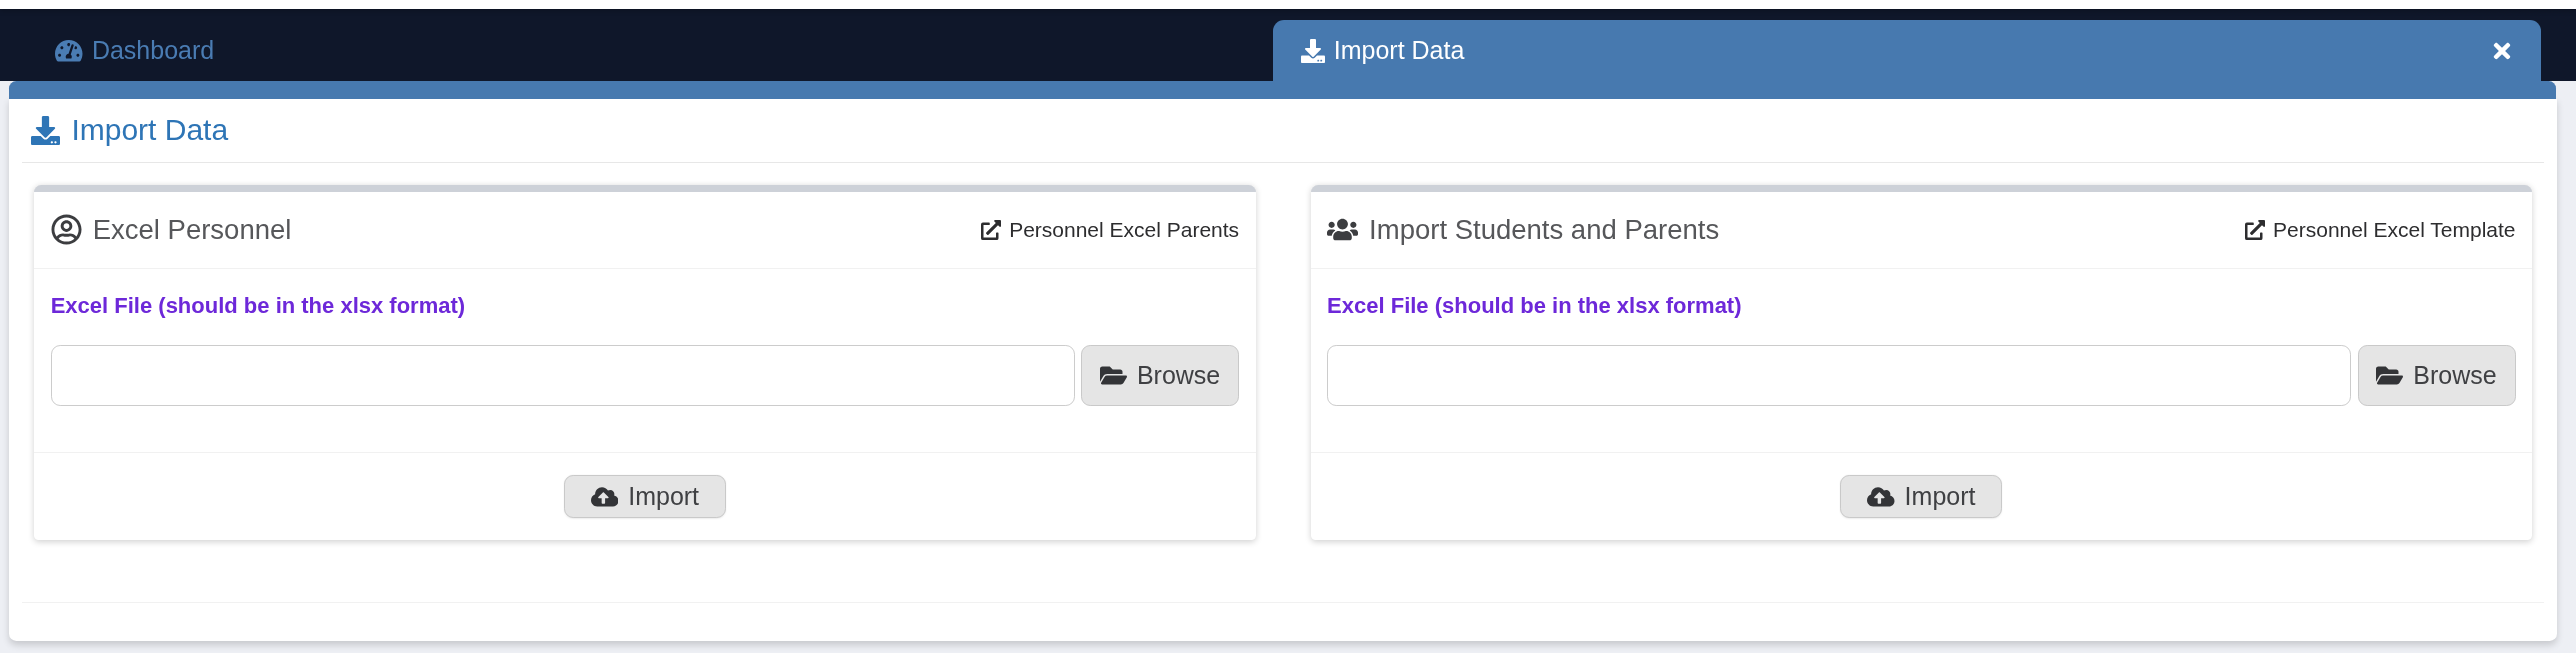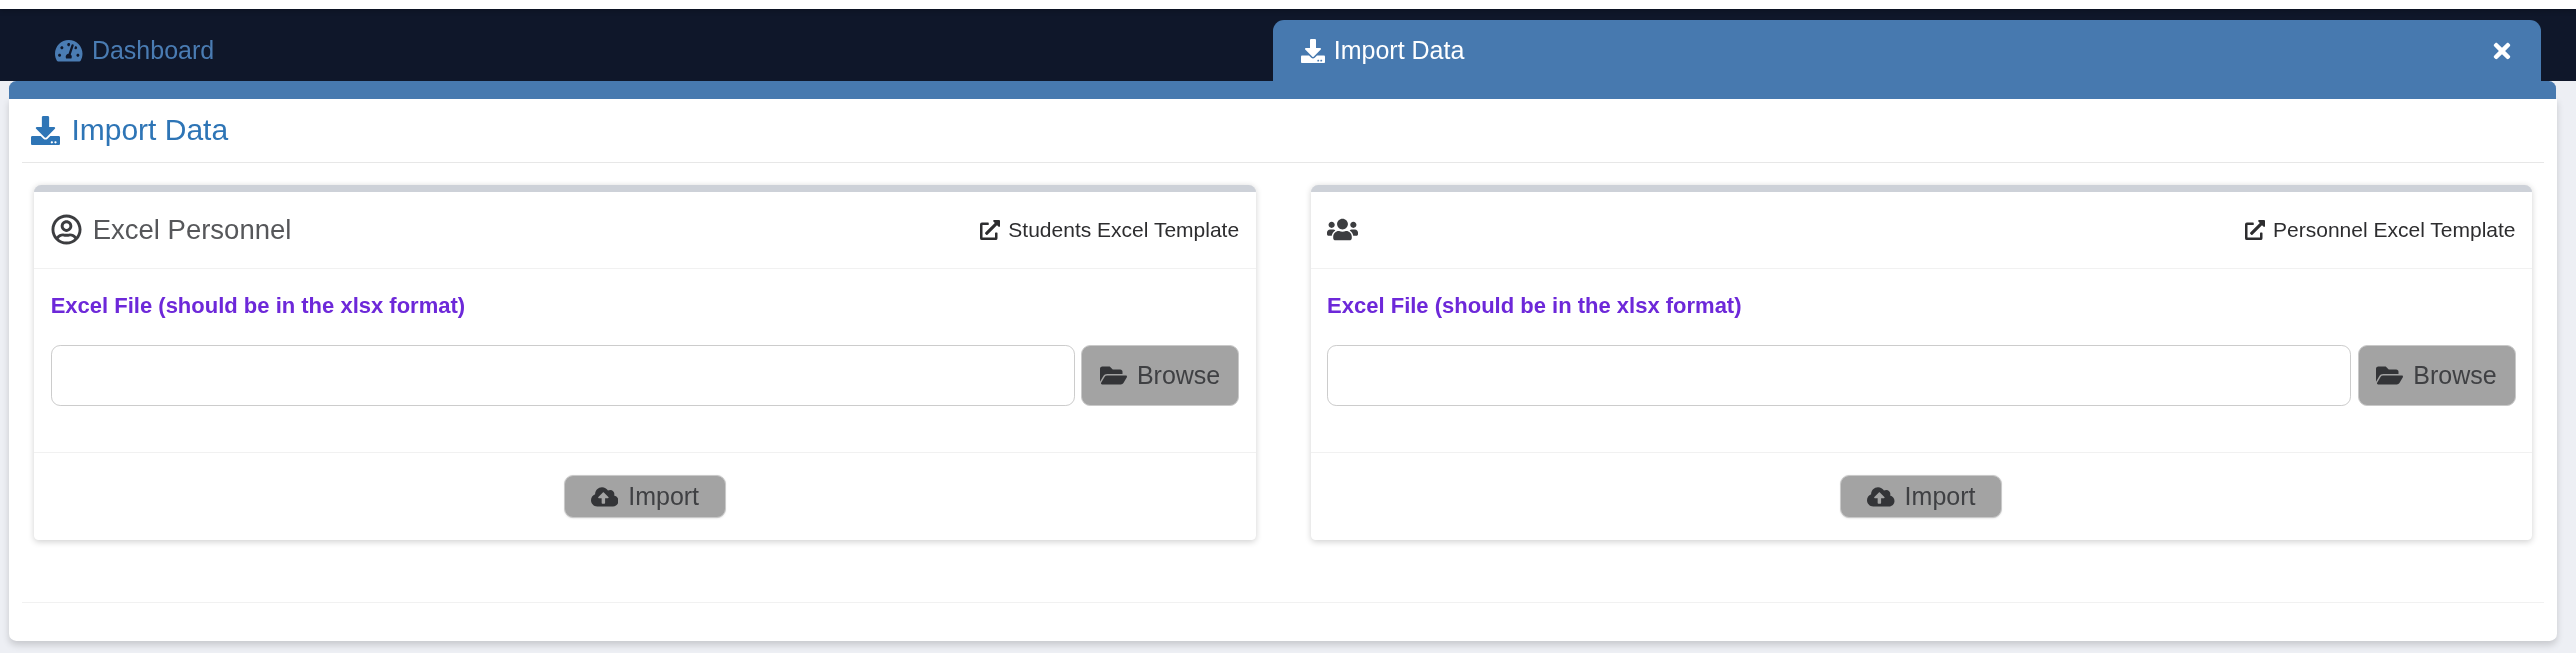--- a/index.html
+++ b/index.html
@@ -150,21 +150,21 @@
     color: #444;
     padding: 0 14.7px;
     outline: none;
     min-width: 0;
   }
   .btn {
     display: flex;
     align-items: center;
     justify-content: center;
     gap: 10px;
-    background: #a3a3a3;
+    background: #e5e5e5;
     border: 1.8px solid #c9c9c9;
     border-radius: 9.2px;
     font-size: 25px;
     color: #3f4043;
     font-family: inherit;
     cursor: pointer;
   }
   .browse-btn { width: 158px; height: 61px; flex: 0 0 auto; }
   .browse-btn .icon { width: 27px; height: 27px; color: #333437; }
 
@@ -236,21 +236,21 @@
               </svg>
           </span>
           <span>Excel Personnel</span>
         </div>
         <button class="template-link">
           <span class="icon">
             <svg viewBox="0 0 512 512">
                 <path d="M432,320H400a16,16,0,0,0-16,16V448H64V128H208a16,16,0,0,0,16-16V80a16,16,0,0,0-16-16H48A48,48,0,0,0,0,112V464a48,48,0,0,0,48,48H400a48,48,0,0,0,48-48V336A16,16,0,0,0,432,320ZM488,0h-128c-21.37,0-32.05,25.91-17,41l35.73,35.73L135,320.37a24,24,0,0,0,0,34L157.67,377a24,24,0,0,0,34,0L435.28,133.32,471,169c15,15,41,4.5,41-17V24A24,24,0,0,0,488,0Z"></path>
               </svg>
           </span>
-          <span>Students Excel Template</span>
+          <span>Personnel Excel Parents</span>
         </button>
       </div>
       <div class="card-body">
         <div class="form-label">Excel File (should be in the xlsx format)</div>
         <div class="file-row">
           <input class="file-input" type="text" value="" style="">
           <button class="btn browse-btn">
             <span class="icon">
               <svg viewBox="0 0 576 512">
                   <path d="M572.694 292.093L500.27 416.248A63.997 63.997 0 0 1 444.989 448H45.025c-18.523 0-30.064-20.093-20.731-36.093l72.424-124.155A64 64 0 0 1 152 256h399.964c18.523 0 30.064 20.093 20.73 36.093zM152 224h328v-48c0-26.51-21.49-48-48-48H272l-64-64H48C21.49 64 0 85.49 0 112v278.046l69.077-118.418C86.214 242.25 117.989 224 152 224z"></path>
@@ -273,20 +273,21 @@
     </div>
 
     <div class="card">
       <div class="card-header">
         <div class="card-title">
           <span class="icon">
             <svg viewBox="0 0 640 512">
                 <path d="M96 224c35.3 0 64-28.7 64-64s-28.7-64-64-64-64 28.7-64 64 28.7 64 64 64zm448 0c35.3 0 64-28.7 64-64s-28.7-64-64-64-64 28.7-64 64 28.7 64 64 64zm32 32h-64c-17.6 0-33.5 7.1-45.1 18.6 40.3 22.1 68.9 62 75.1 109.4h66c17.7 0 32-14.3 32-32v-32c0-35.3-28.7-64-64-64zm-256 0c61.9 0 112-50.1 112-112S381.9 32 320 32 208 82.1 208 144s50.1 112 112 112zm76.8 32h-8.3c-20.8 10-43.9 16-68.5 16s-47.6-6-68.5-16h-8.3C179.6 288 128 339.6 128 403.2V432c0 26.5 21.5 48 48 48h288c26.5 0 48-21.5 48-48v-28.8c0-63.6-51.6-115.2-115.2-115.2zm-223.7-13.4C161.5 263.1 145.6 256 128 256H64c-35.3 0-64 28.7-64 64v32c0 17.7 14.3 32 32 32h65.9c6.3-47.4 34.9-87.3 75.2-109.4z"></path>
               </svg>
           </span>
+          <span>Import Students and Parents</span>
         </div>
         <button class="template-link">
           <span class="icon">
             <svg viewBox="0 0 512 512">
                 <path d="M432,320H400a16,16,0,0,0-16,16V448H64V128H208a16,16,0,0,0,16-16V80a16,16,0,0,0-16-16H48A48,48,0,0,0,0,112V464a48,48,0,0,0,48,48H400a48,48,0,0,0,48-48V336A16,16,0,0,0,432,320ZM488,0h-128c-21.37,0-32.05,25.91-17,41l35.73,35.73L135,320.37a24,24,0,0,0,0,34L157.67,377a24,24,0,0,0,34,0L435.28,133.32,471,169c15,15,41,4.5,41-17V24A24,24,0,0,0,488,0Z"></path>
               </svg>
           </span>
           <span>Personnel Excel Template</span>
         </button>
       </div>

